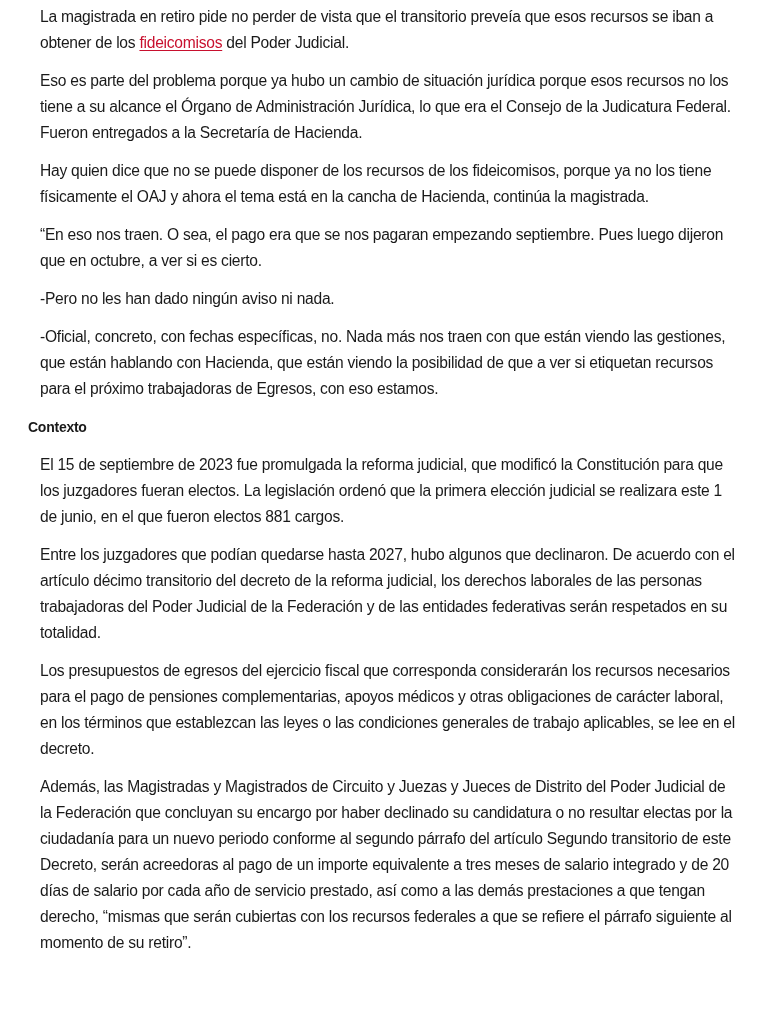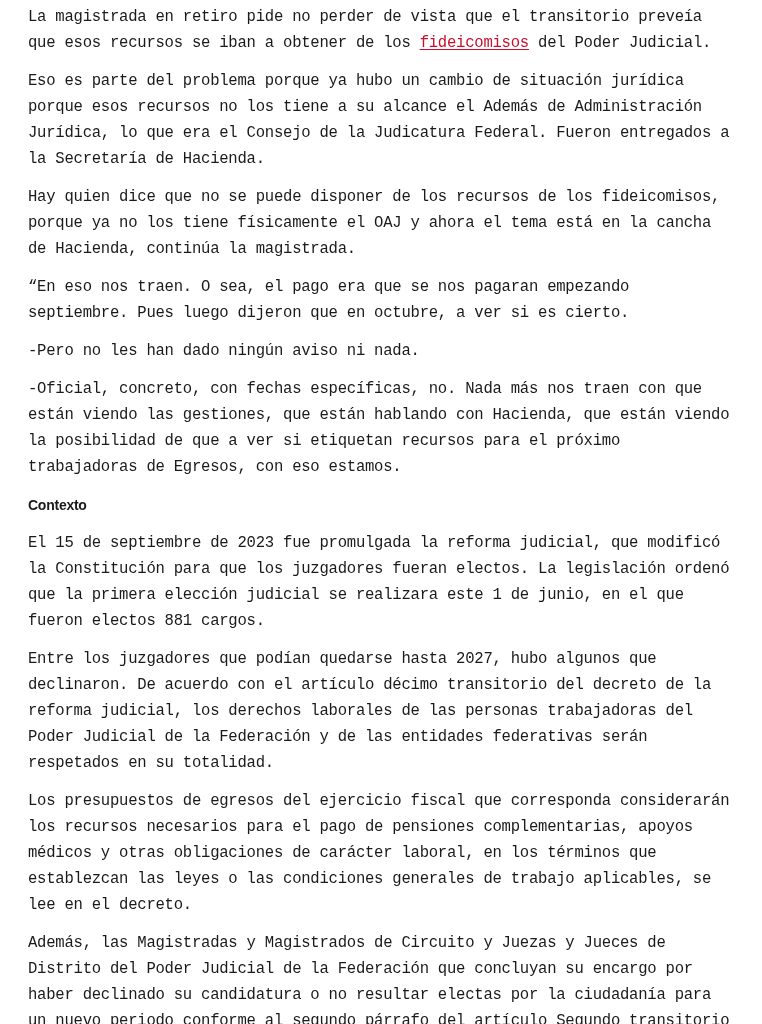--- a/index.html
+++ b/index.html
@@ -14,41 +14,40 @@
     }
     .article {
       padding: 4px 24px 0 28px;
       font-family: "Liberation Sans", sans-serif;
       font-size: 15.6px;
       line-height: 26px;
       color: #1a1a1a;
       letter-spacing: -0.25px;
     }
     .article p {
-      margin: 0 0 12px 0;
-      font-family: Liberation Mono, monospace;
+      margin: 0 0 12px 12px;
     }
     .article h3 {
       margin: 0 0 12px 0;
       font-size: 14px;
       font-weight: bold;
       line-height: 26px;
     }
     .article a {
       color: #c8102e;
       text-decoration: underline;
       text-underline-offset: 2px;
     }
   </style>
 </head>
 <body>
 
 <div class="article">
   <p><span>La magistrada en retiro pide no perder de vista que el transitorio preveía que esos recursos se iban a obtener de los </span><a href="#">fideicomisos</a><span> del Poder Judicial.</span></p>
-  <p>Eso es parte del problema porque ya hubo un cambio de situación jurídica porque esos recursos no los tiene a su alcance el Además de Administración Jurídica, lo que era el Consejo de la Judicatura Federal. Fueron entregados a la Secretaría de Hacienda.</p>
+  <p>Eso es parte del problema porque ya hubo un cambio de situación jurídica porque esos recursos no los tiene a su alcance el Órgano de Administración Jurídica, lo que era el Consejo de la Judicatura Federal. Fueron entregados a la Secretaría de Hacienda.</p>
   <p>Hay quien dice que no se puede disponer de los recursos de los fideicomisos, porque ya no los tiene físicamente el OAJ y ahora el tema está en la cancha de Hacienda, continúa la magistrada.</p>
   <p>“En eso nos traen. O sea, el pago era que se nos pagaran empezando septiembre. Pues luego dijeron que en octubre, a ver si es cierto.</p>
   <p>-Pero no les han dado ningún aviso ni nada.</p>
   <p>-Oficial, concreto, con fechas específicas, no. Nada más nos traen con que están viendo las gestiones, que están hablando con Hacienda, que están viendo la posibilidad de que a ver si etiquetan recursos para el próximo trabajadoras de Egresos, con eso estamos.</p>
   <h3>Contexto</h3>
   <p>El 15 de septiembre de 2023 fue promulgada la reforma judicial, que modificó la Constitución para que los juzgadores fueran electos. La legislación ordenó que la primera elección judicial se realizara este 1 de junio, en el que fueron electos 881 cargos.</p>
   <p>Entre los juzgadores que podían quedarse hasta 2027, hubo algunos que declinaron. De acuerdo con el artículo décimo transitorio del decreto de la reforma judicial, los derechos laborales de las personas trabajadoras del Poder Judicial de la Federación y de las entidades federativas serán respetados en su totalidad.</p>
   <p>Los presupuestos de egresos del ejercicio fiscal que corresponda considerarán los recursos necesarios para el pago de pensiones complementarias, apoyos médicos y otras obligaciones de carácter laboral, en los términos que establezcan las leyes o las condiciones generales de trabajo aplicables, se lee en el decreto.</p>
   <p>Además, las Magistradas y Magistrados de Circuito y Juezas y Jueces de Distrito del Poder Judicial de la Federación que concluyan su encargo por haber declinado su candidatura o no resultar electas por la ciudadanía para un nuevo periodo conforme al segundo párrafo del artículo Segundo transitorio de este Decreto, serán acreedoras al pago de un importe equivalente a tres meses de salario integrado y de 20 días de salario por cada año de servicio prestado, así como a las demás prestaciones a que tengan derecho, “mismas que serán cubiertas con los recursos federales a que se refiere el párrafo siguiente al momento de su retiro”.</p>
 </div>

